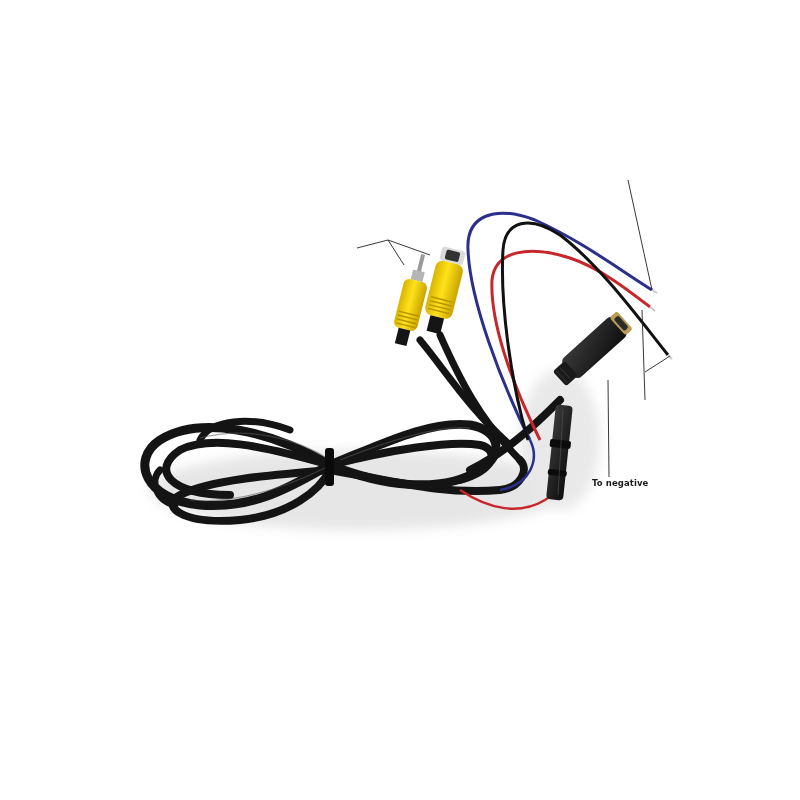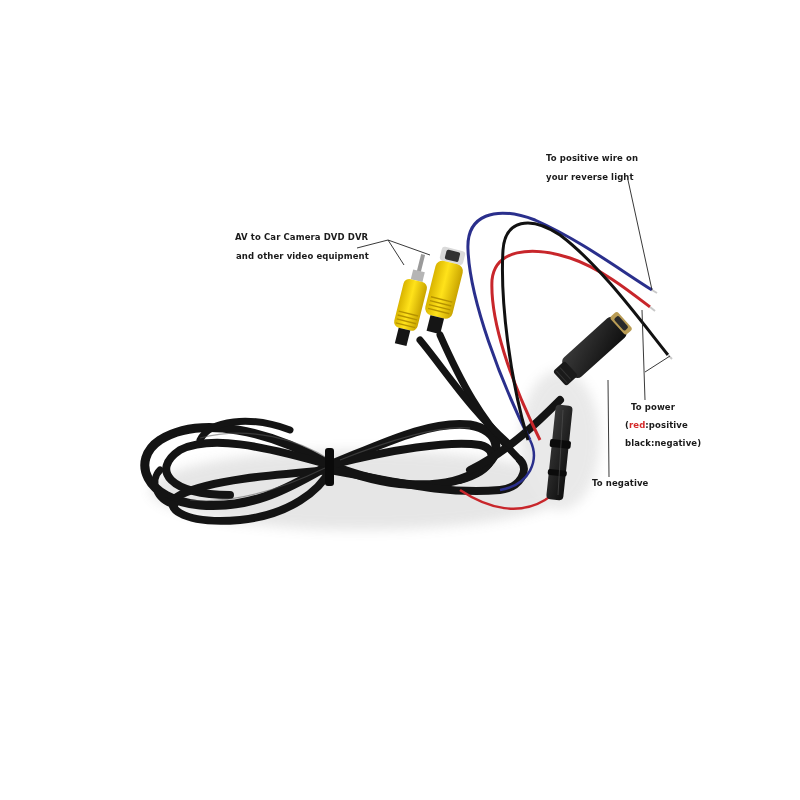--- a/index.html
+++ b/index.html
@@ -150,35 +150,20 @@
 
       <line x1="628" y1="180" x2="652" y2="290"></line>
 
       <polyline points="642,310 645,400"></polyline>
       <polyline points="645,372 670,356"></polyline>
 
       <line x1="608" y1="380" x2="609" y2="477"></line>
     </g>
   </svg>
 
-  <div class="label" style="left:235px; top:228px;">
-    <div>AV to Car Camera DVD DVR</div>
-    <div style="margin-left:1px;">and other video equipment</div>
-  </div>
 
-  <div class="label" style="left:546px; top:149px;">
-    <div>To positive wire on</div>
-    <div>your reverse light</div>
-  </div>
 
-  <div class="label" style="left:625px; top:398px; line-height:18px;">
-    <div style="margin-left:6px;">To power</div>
-    <div>
-      <span>(</span><span class="red">red</span><span>:positive</span>
-    </div>
-    <div>black:negative)</div>
-  </div>
 
   <div class="label" style="left:592px; top:474px;">
     <div>To negative</div>
   </div>
 
 </div>
 
 </body></html>

